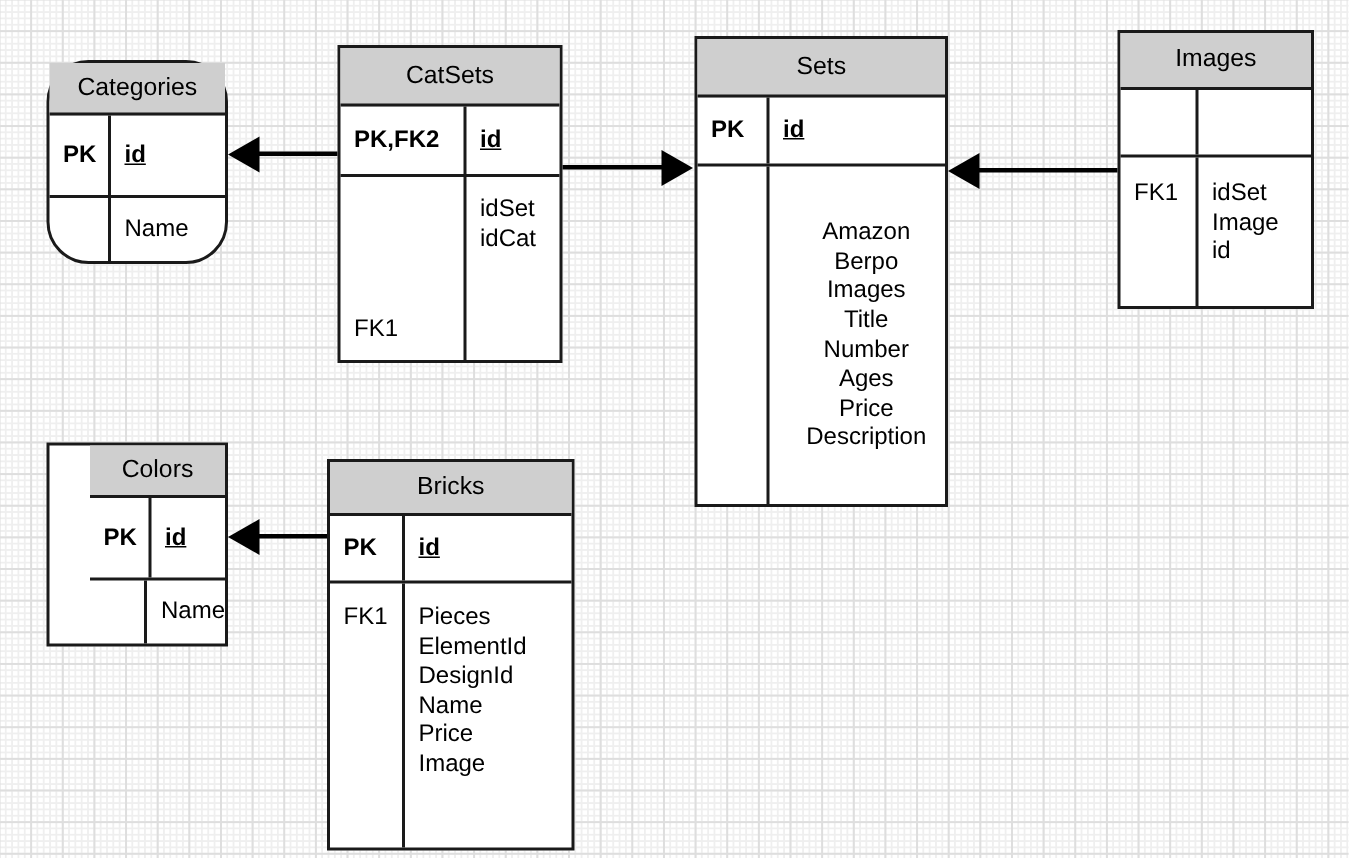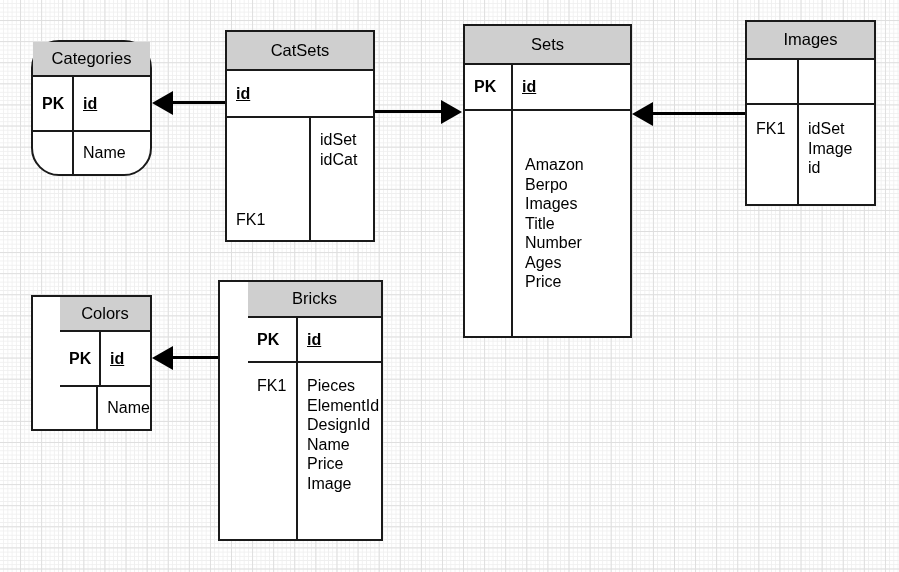--- a/index.html
+++ b/index.html
@@ -156,20 +156,21 @@
       <div class="cell-key align-bottom" style="width:41px;"></div>
       <div class="cell-attr align-mid">
         <span class="attr-line">Name</span>
       </div>
     </div>
   </div>
 
   <div class="entity" style="left:225px; top:30px; width:150px; height:212px;">
     <div class="ent-header" style="height:39px;">CatSets</div>
     <div class="ent-row divider" style="height:47px;">
+      <div class="cell-key bold align-mid" style="width:84px;">PK,FK2</div>
       <div class="cell-attr align-mid">
         <span class="attr-line uline">id</span>
       </div>
     </div>
     <div class="ent-row grow">
       <div class="cell-key align-bottom" style="width:84px; padding-bottom:10px;">FK1</div>
       <div class="cell-attr align-top" style="padding-top:12px;">
         <span class="attr-line">idSet</span>
         <span class="attr-line">idCat</span>
       </div>
@@ -179,28 +180,29 @@
   <div class="entity" style="left:463px; top:24px; width:169px; height:314px;">
     <div class="ent-header" style="height:39px;text-align:right;">Sets</div>
     <div class="ent-row divider" style="height:46px;">
       <div class="cell-key bold align-mid" style="width:48px;">PK</div>
       <div class="cell-attr align-mid">
         <span class="attr-line uline">id</span>
       </div>
     </div>
     <div class="ent-row grow">
       <div class="cell-key align-bottom" style="width:48px;"></div>
-      <div class="cell-attr align-mid" style="padding-left:12px;">
+      <div class="cell-attr align-mid" style="padding-left:12px;text-align:center;">
         <span class="attr-line">Amazon</span>
         <span class="attr-line">Berpo</span>
         <span class="attr-line">Images</span>
         <span class="attr-line">Title</span>
         <span class="attr-line">Number</span>
         <span class="attr-line">Ages</span>
         <span class="attr-line">Price</span>
+        <span class="attr-line">Description</span>
       </div>
     </div>
   </div>
 
   <div class="entity" style="left:745px; top:20px; width:131px; height:186px;">
     <div class="ent-header" style="height:38px;">Images</div>
     <div class="ent-row divider" style="height:45px;">
       <div class="cell-key bold align-mid" style="width:52px;"></div>
       <div class="cell-attr align-mid">
         <span class="attr-line uline"></span>
@@ -225,21 +227,21 @@
       </div>
     </div>
     <div class="ent-row grow">
       <div class="cell-key align-bottom" style="width:41px;"></div>
       <div class="cell-attr align-mid">
         <span class="attr-line">Name</span>
       </div>
     </div>
   </div>
 
-  <div class="entity" style="left:218px; top:280px; width:165px; height:261px;padding-left:28px;">
+  <div class="entity" style="left:218px; top:306px; width:165px; height:261px;">
     <div class="ent-header" style="height:36px;">Bricks</div>
     <div class="ent-row divider" style="height:45px;">
       <div class="cell-key bold align-mid" style="width:50px;">PK</div>
       <div class="cell-attr align-mid">
         <span class="attr-line uline">id</span>
       </div>
     </div>
     <div class="ent-row grow">
       <div class="cell-key align-top" style="width:50px; padding-top:13px;">FK1</div>
       <div class="cell-attr align-top" style="padding-top:13px;">

